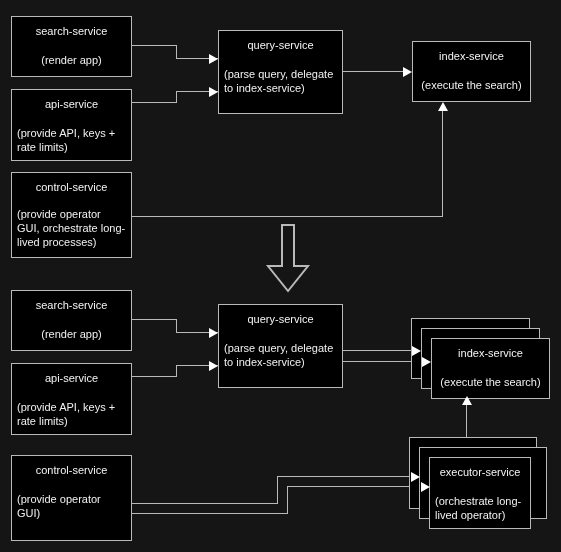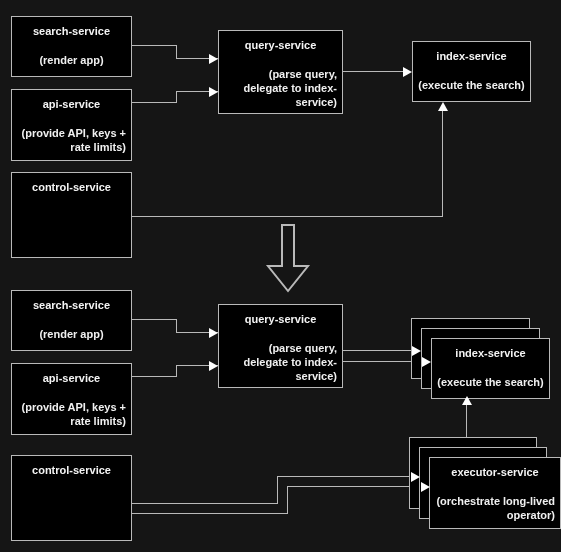--- a/index.html
+++ b/index.html
@@ -19,25 +19,24 @@
   .node {
     position: absolute;
     background: #000000;
     border: 1px solid #b9b9b9;
     box-sizing: border-box;
     color: #f2f2f2;
     display: flex;
     flex-direction: column;
     align-items: center;
     justify-content: flex-start;
-    text-align: right;
+    text-align: left;
     padding: 7px 5px 5px 5px;
     line-height: 14px;
     z-index: 5;
-    font-weight: bold;
   }
   .node .title {
     font-size: 11px;
     color: #f4f4f4;
     white-space: nowrap;
   }
   .node .desc {
     font-size: 11px;
     color: #f0f0f0;
     margin-top: 15px;
@@ -90,20 +89,21 @@
     <div class="desc">(render app)</div>
   </div>
 
   <div class="node" style="left:11px; top:89px; width:121px; height:72px;">
     <div class="title">api-service</div>
     <div class="desc">(provide API, keys + rate limits)</div>
   </div>
 
   <div class="node tight" style="left:11px; top:172px; width:121px; height:86px;">
     <div class="title">control-service</div>
+    <div class="desc">(provide operator GUI, orchestrate long-lived processes)</div>
   </div>
 
   <div class="node" style="left:218px; top:30px; width:125px; height:84px;">
     <div class="title">query-service</div>
     <div class="desc">(parse query, delegate to index-service)</div>
   </div>
 
   <div class="node" style="left:412px; top:41px; width:119px; height:61px;">
     <div class="title">index-service</div>
     <div class="desc">(execute the search)</div>
@@ -137,37 +137,38 @@
     <div class="desc">(render app)</div>
   </div>
 
   <div class="node" style="left:11px; top:363px; width:121px; height:72px;">
     <div class="title">api-service</div>
     <div class="desc">(provide API, keys + rate limits)</div>
   </div>
 
   <div class="node" style="left:11px; top:455px; width:121px; height:86px;">
     <div class="title">control-service</div>
+    <div class="desc">(provide operator GUI)</div>
   </div>
 
   <div class="node" style="left:218px; top:304px; width:125px; height:84px;">
     <div class="title">query-service</div>
     <div class="desc">(parse query, delegate to index-service)</div>
   </div>
 
   <div class="ghost" style="left:411px; top:318px; width:119px; height:61px;"></div>
   <div class="ghost g2" style="left:421px; top:328px; width:119px; height:61px;"></div>
   <div class="node" style="left:431px; top:338px; width:119px; height:61px;">
     <div class="title">index-service</div>
     <div class="desc">(execute the search)</div>
   </div>
 
   <div class="ghost" style="left:409px; top:437px; width:128px; height:72px;"></div>
   <div class="ghost g2" style="left:419px; top:447px; width:128px; height:72px;"></div>
-  <div class="node" style="left:429px; top:457px; width:132px; height:72px;">
+  <div class="node" style="left:429px; top:457px; width:102px; height:72px;">
     <div class="title">executor-service</div>
     <div class="desc">(orchestrate long-lived operator)</div>
   </div>
 
   <div class="edge h" style="left:132px; top:319px; width:44px;"></div>
   <div class="edge v" style="left:176px; top:319px; height:13px;"></div>
   <div class="edge h" style="left:176px; top:332px; width:42px;"></div>
   <div class="arrowhead right" style="left:209px; top:328px;"></div>
 
   <div class="edge h" style="left:132px; top:376px; width:44px;"></div>

